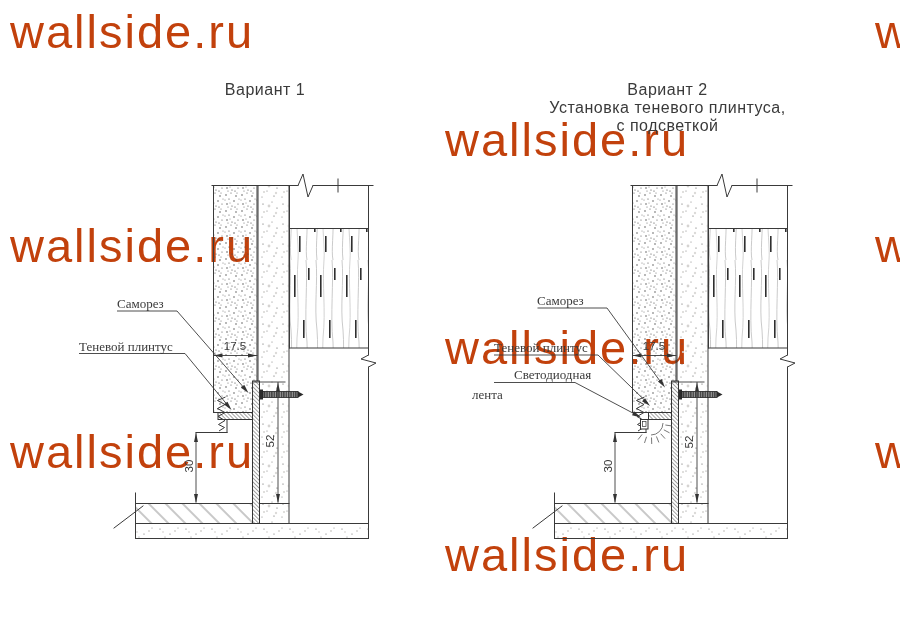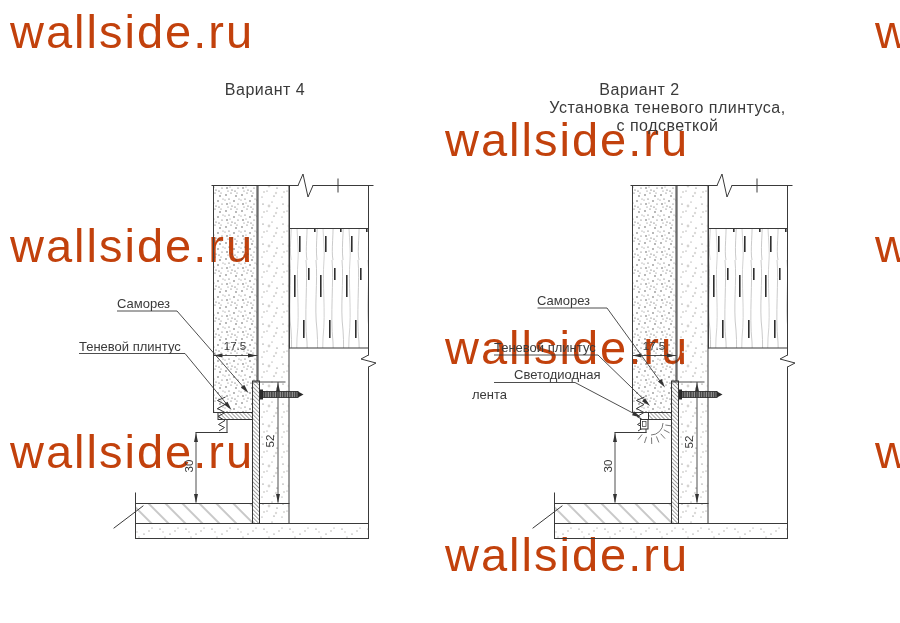--- a/index.html
+++ b/index.html
@@ -2,42 +2,42 @@
 <html><head>
 <meta charset="utf-8">
 <style>
   html,body{margin:0;padding:0;background:#fff;}
   #page{position:relative;width:900px;height:623px;background:#fff;overflow:hidden;
         font-family:"Liberation Sans",sans-serif;}
   .wm{position:absolute;font-size:47px;letter-spacing:2px;color:#c2410c;white-space:nowrap;
       line-height:1;font-family:"Liberation Sans",sans-serif;z-index:0;}
   .title{position:absolute;font-size:16px;letter-spacing:.5px;color:#3a3a3a;text-align:center;
          white-space:nowrap;z-index:3;}
-  .lbl{position:absolute;font-size:13px;color:#3a3a3a;white-space:nowrap;z-index:3;}
+  .lbl{position:absolute;font-size:13px;color:#3a3a3a;white-space:nowrap;z-index:3;font-family:Liberation Serif, serif;}
   .dim{position:absolute;font-size:11.5px;color:#3a3a3a;text-align:center;z-index:3;}
   .dim.v{transform:rotate(-90deg);}
   svg#draw{position:absolute;left:0;top:0;z-index:2;}
 </style>
 </head>
 <body>
 
 <div id="page">
 
   <div class="wm" style="left:10px;top:8px">wallside.ru</div>
   <div class="wm" style="left:875px;top:8px">wallside.ru</div>
   <div class="wm" style="left:445px;top:116px">wallside.ru</div>
   <div class="wm" style="left:10px;top:222px">wallside.ru</div>
   <div class="wm" style="left:875px;top:222px">wallside.ru</div>
   <div class="wm" style="left:445px;top:324px">wallside.ru</div>
   <div class="wm" style="left:10px;top:428px">wallside.ru</div>
   <div class="wm" style="left:875px;top:428px">wallside.ru</div>
   <div class="wm" style="left:445px;top:531px">wallside.ru</div>
 
-  <div class="title" style="left:120px;top:81px;width:290px">Вариант 4</div>
-  <div class="title" style="left:492px;top:81px;width:295px">Вариант 2</div>
+  <div class="title" style="left:120px;top:81px;width:290px">Вариант 1</div>
+  <div class="title" style="left:520px;top:81px;width:295px">Вариант 2</div>
   <div class="title" style="left:520px;top:117px;width:295px">с подсветкой</div>
   <div class="title" style="left:520px;top:99px;width:295px">Установка теневого плинтуса,</div>
 
   <div class="lbl" style="left:117px;top:296px">Саморез</div>
   <div class="lbl" style="left:79px;top:339px">Теневой плинтус</div>
 
   <div class="lbl" style="left:537px;top:293px">Саморез</div>
   <div class="lbl" style="left:494px;top:340px">Теневой плинтус</div>
   <div class="lbl" style="left:514px;top:367px">Светодиодная</div>
   <div class="lbl" style="left:472px;top:387px">лента</div>

